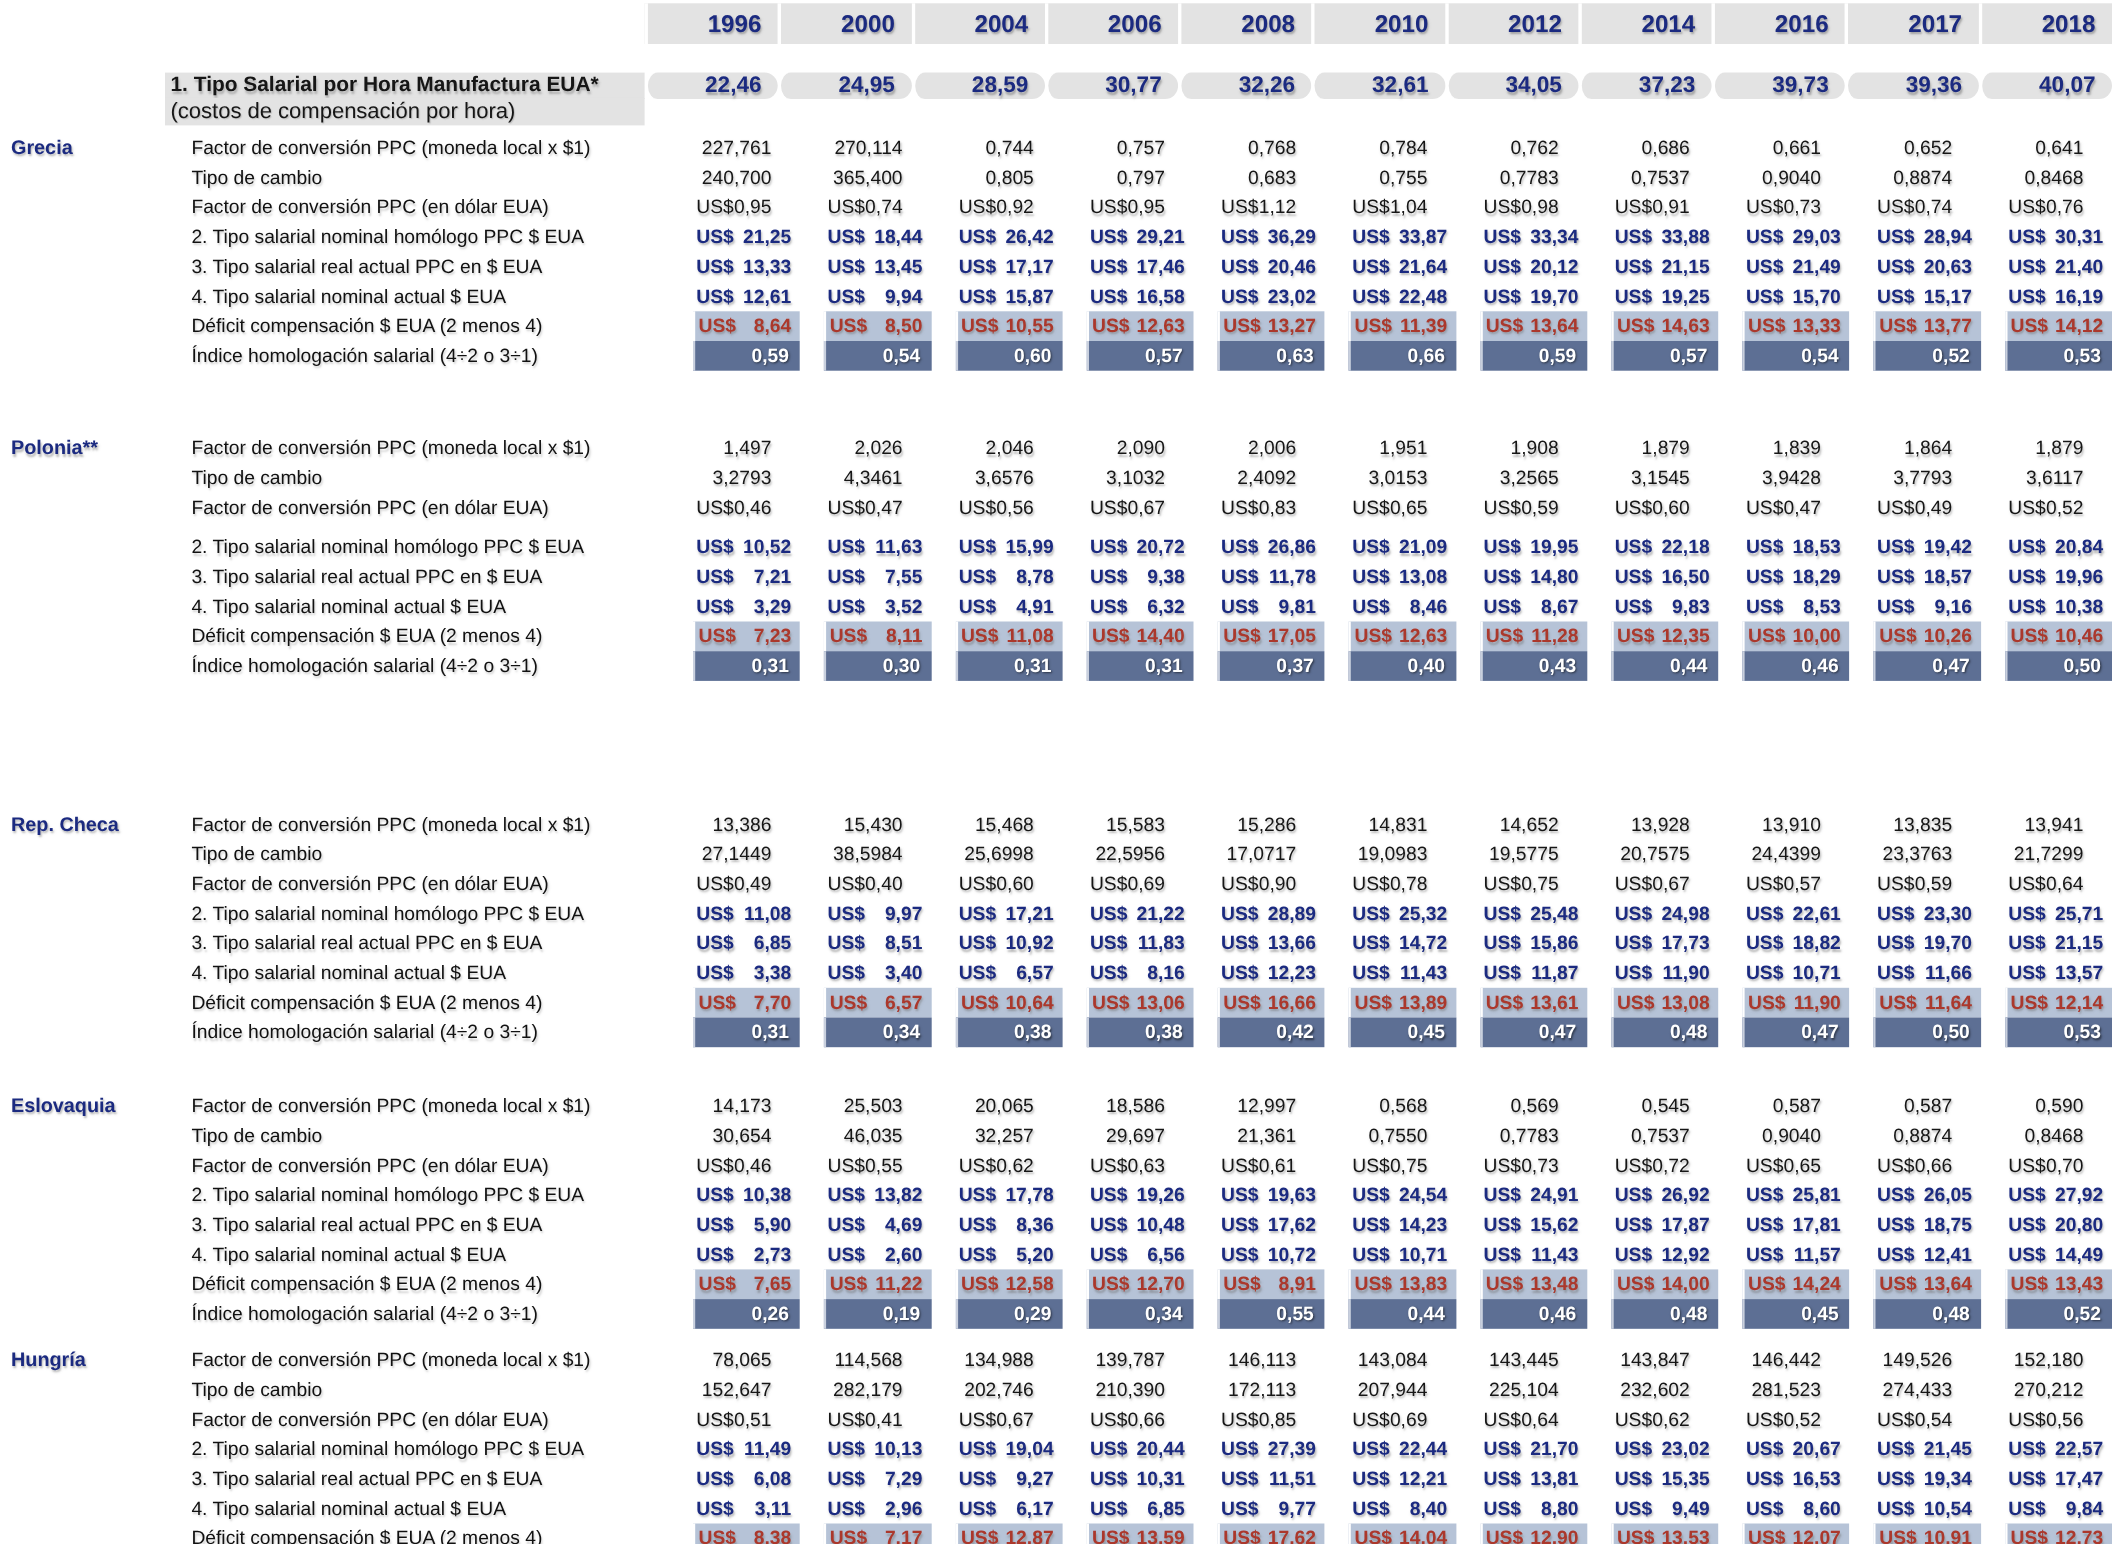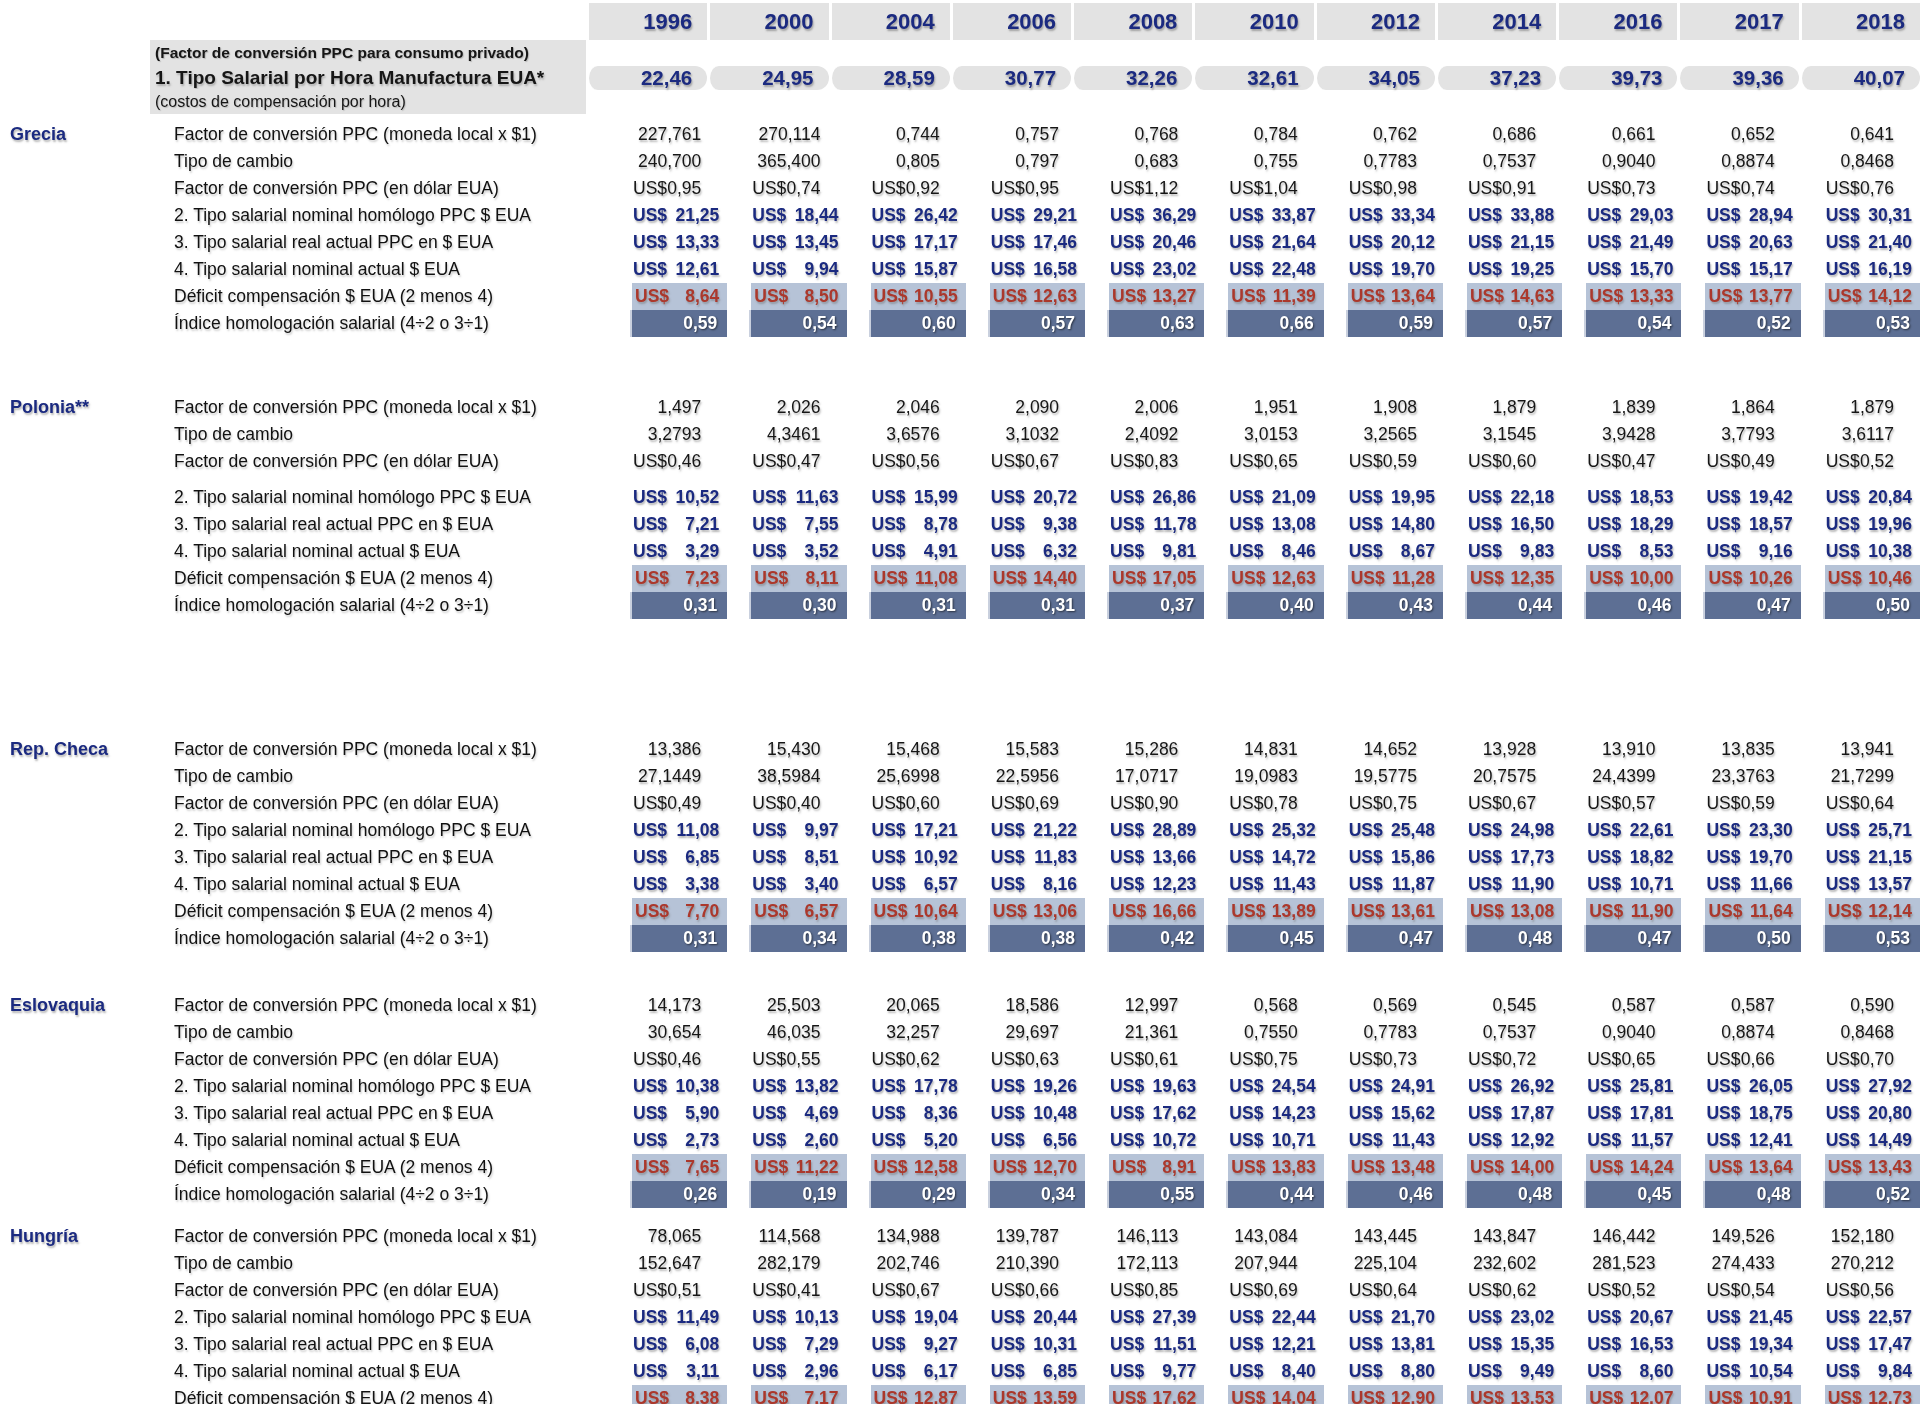--- a/index.html
+++ b/index.html
@@ -20,21 +20,21 @@
     background:var(--header-bg);border-left:3px solid #fff;
     justify-content:flex-end;padding-right:15px;
     color:var(--navy);font-weight:bold;font-size:22px;
     text-shadow:1px 2px 2px rgba(105,105,105,.55);
   }
   .sub-row{height:26px;}
   .note-row{height:25px;}
   .wage-row{height:23px;}
   .glabel{background:var(--header-bg);padding-left:5px;white-space:nowrap;}
   .bold15{font-weight:bold;font-size:15.5px;text-shadow:1px 1px 1px rgba(120,120,120,.4);}
-  .note15{font-size:16px;text-shadow:1px 1px 1px rgba(120,120,120,.35);}
+  .note15{font-size:20px;text-shadow:1px 1px 1px rgba(120,120,120,.35);}
   .wage-label{font-weight:bold;font-size:19px;text-shadow:1px 2px 2px rgba(110,110,110,.45);}
   .wcell{
     background:var(--header-bg);border-left:3px solid #fff;
     justify-content:flex-end;padding-right:15px;
     color:var(--navy);font-weight:bold;font-size:20.5px;
     text-shadow:1px 2px 2px rgba(105,105,105,.55);
     border-radius:15px;
   }
 
   
@@ -88,21 +88,20 @@
       <div class="cell ycell">2010</div>
       <div class="cell ycell">2012</div>
       <div class="cell ycell">2014</div>
       <div class="cell ycell">2016</div>
       <div class="cell ycell">2017</div>
       <div class="cell ycell">2018</div>
     </div>
 
   <div class="row sub-row">
     <div class="cell"></div>
-    <div class="cell glabel bold15">(Factor de conversión PPC para consumo privado)</div>
   </div>
 
   <div class="row wage-row" id="wage-row">
     <div class="cell"></div>
     <div class="cell glabel wage-label">1. Tipo Salarial por Hora Manufactura EUA*</div>
   <div class="cell wcell">22,46</div>
       <div class="cell wcell">24,95</div>
       <div class="cell wcell">28,59</div>
       <div class="cell wcell">30,77</div>
       <div class="cell wcell">32,26</div>

